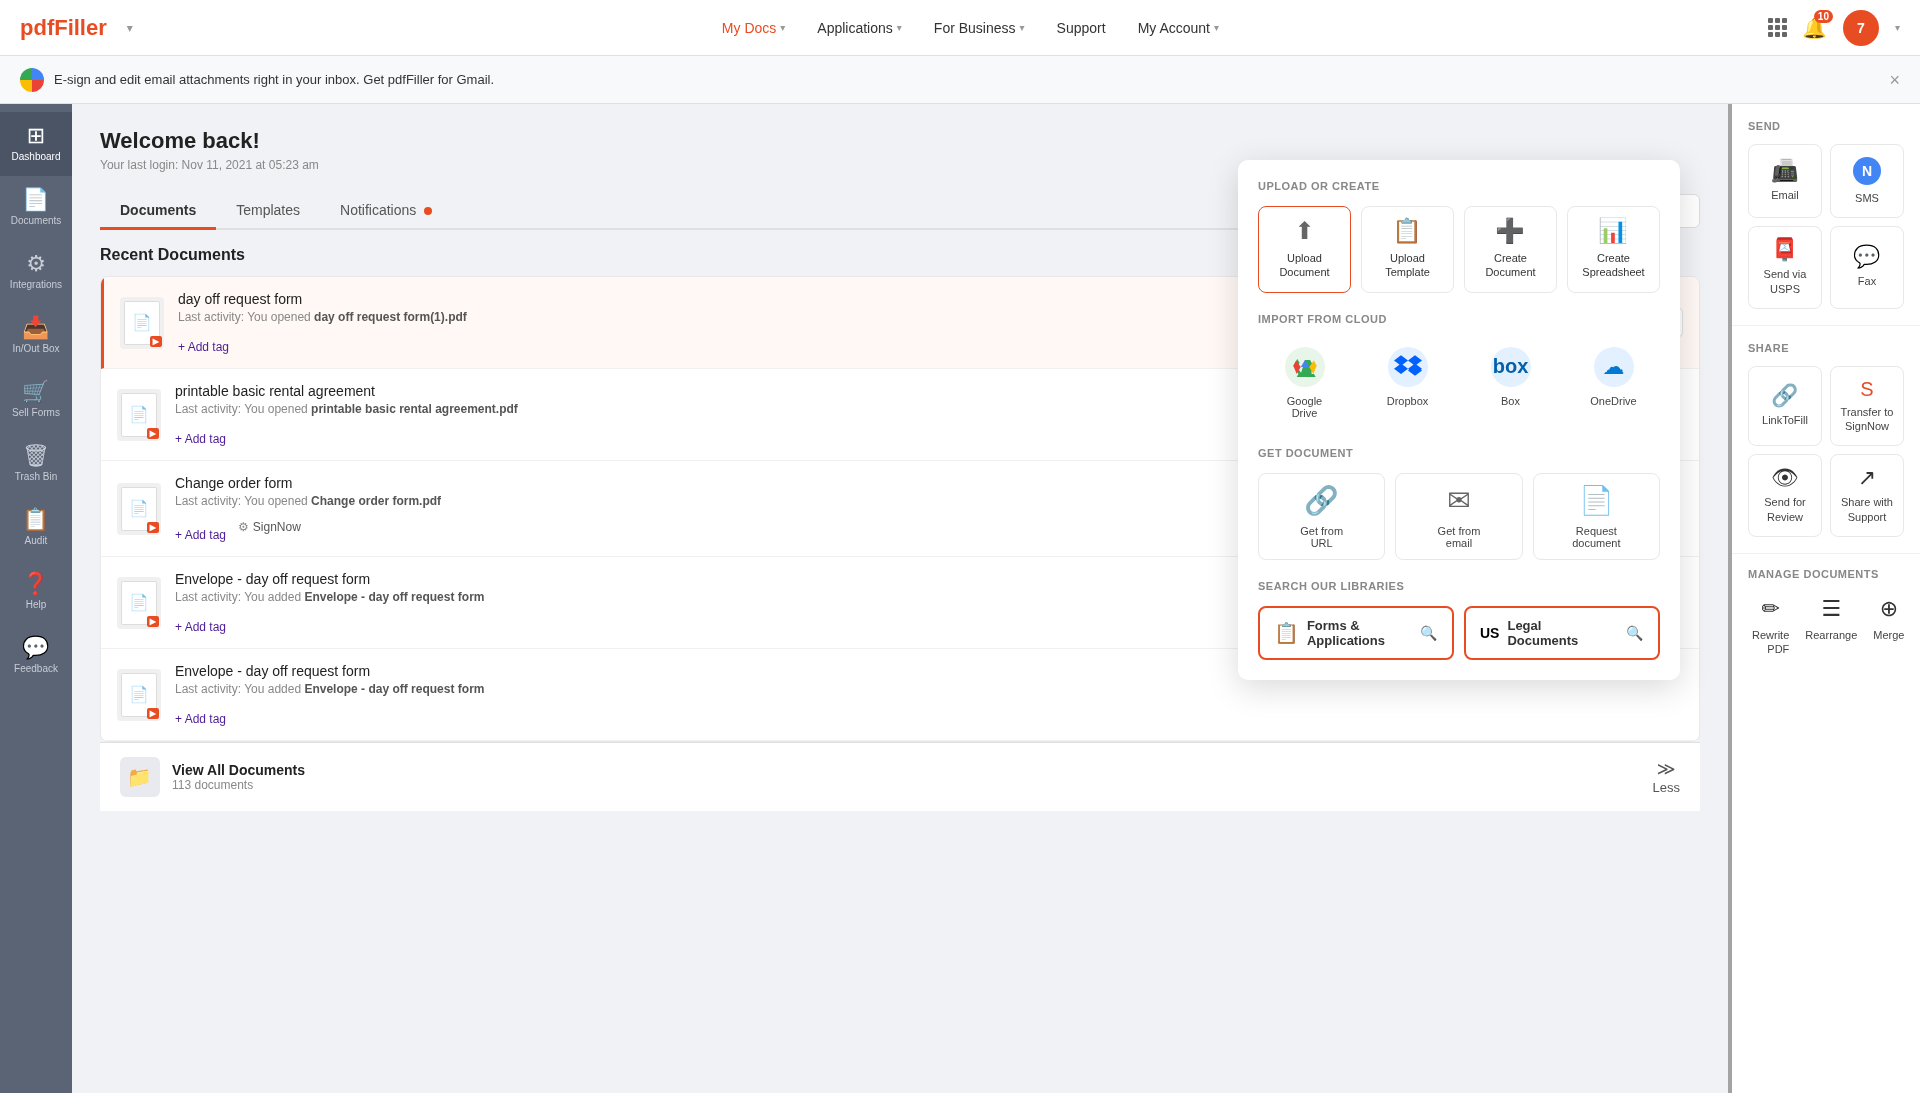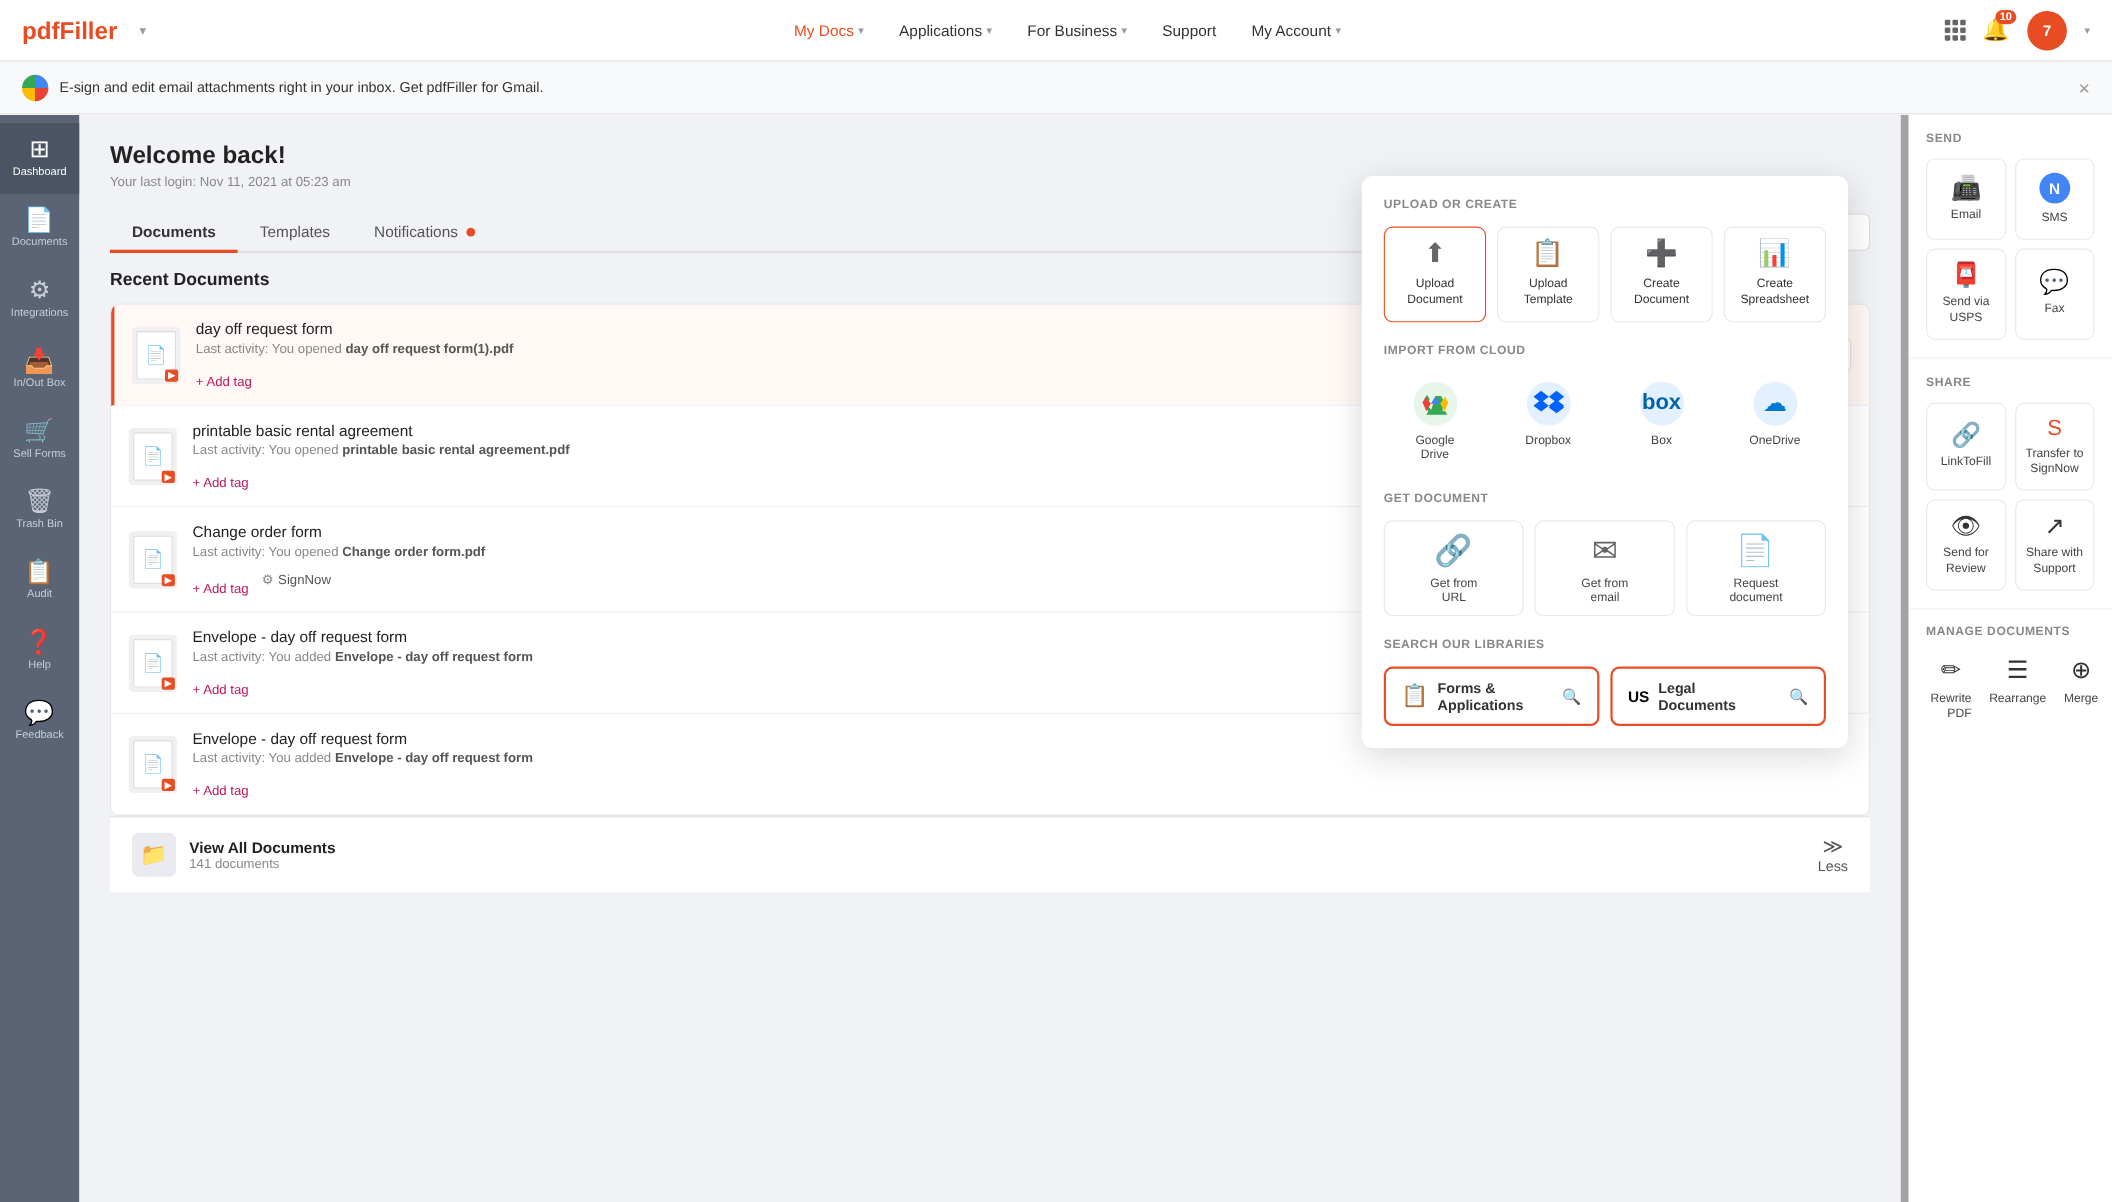--- a/index.html
+++ b/index.html
@@ -91,41 +91,41 @@
       cursor: pointer; transition: background 0.15s;
     }
     .doc-row.highlighted { background: #fff8f5; border-left: 3px solid #e84c22; }
     .doc-thumb { width: 44px; height: 52px; background: #f0f0f0; border-radius: 4px; display: flex; align-items: center; justify-content: center; flex-shrink: 0; margin-right: 14px; position: relative; overflow: hidden; }
     .doc-thumb-inner { width: 36px; height: 44px; background: #fff; border: 1px solid #ddd; border-radius: 2px; display: flex; align-items: center; justify-content: center; }
     .doc-thumb-badge { position: absolute; bottom: 2px; right: 2px; background: #e84c22; color: #fff; font-size: 8px; font-weight: 700; border-radius: 2px; padding: 1px 3px; }
     .doc-info { flex: 1; }
     .doc-name { font-size: 14px; font-weight: 500; color: #222; margin-bottom: 3px; }
     .doc-activity { font-size: 12px; color: #888; }
     .doc-activity b { color: #555; font-weight: 600; }
-    .doc-tag { font-size: 12px; color: #be185d; cursor: pointer; margin-top: 16px; display: inline-block; }
+    .doc-tag { font-size: 12px; color: #4c1d95; cursor: pointer; margin-top: 16px; display: inline-block; }
     .doc-signnow { display: flex; align-items: center; gap: 4px; font-size: 12px; color: #555; }
     .doc-signnow-icon { color: #888; }
     .doc-actions { display: flex; gap: 8px; align-items: center; }
     .open-btn { background: #fff; border: 1px solid #e0e0e0; border-radius: 4px; padding: 6px 16px; font-size: 13px; cursor: pointer; color: #333; }
 
     
     .bottom-bar {
       display: flex; align-items: center; background: #fff;
       border-top: 1px solid #e0e0e0; padding: 14px 20px;
       position: sticky; bottom: 0; left: 0;
     }
     .docs-icon { width: 40px; height: 40px; background: #e8eaf0; border-radius: 6px; display: flex; align-items: center; justify-content: center; margin-right: 12px; }
     .view-all-info .title { font-size: 14px; font-weight: 600; color: #222; }
     .view-all-info .sub { font-size: 12px; color: #888; }
     .less-btn { margin-left: auto; display: flex; flex-direction: column; align-items: center; cursor: pointer; color: #555; font-size: 13px; gap: 2px; }
     .less-arrows { font-size: 18px; line-height: 1; }
 
     
     .right-panel {
-      width: 192px; background: #fff; border-left: 7px solid #a3a3a3;
+      width: 192px; background: #fff; border-left: 4px solid #a3a3a3;
       overflow-y: auto; flex-shrink: 0; padding: 0;
     }
     .right-section { padding: 16px; border-bottom: 1px solid #f0f0f0; }
     .right-section-title { font-size: 11px; font-weight: 700; color: #888; text-transform: uppercase; letter-spacing: 0.5px; margin-bottom: 12px; }
     .right-grid { display: grid; grid-template-columns: 1fr 1fr; gap: 8px; }
     .right-action {
       display: flex; flex-direction: column; align-items: center; justify-content: center;
       padding: 12px 8px; border: 1px solid #e8e8e8; border-radius: 8px; cursor: pointer;
       gap: 6px; text-align: center; background: #fff;
     }
@@ -391,21 +391,21 @@
         </div>
       </div>
     </div>
 
     <div class="bottom-bar">
       <div class="docs-icon">
         <span style="font-size:20px;color:#5a6475;">📁</span>
       </div>
       <div class="view-all-info">
         <div class="title">View All Documents</div>
-        <div class="sub">141 documents</div>
+        <div class="sub">113 documents</div>
       </div>
       <div class="less-btn">
         <span class="less-arrows">≫</span>
         <span>Less</span>
       </div>
     </div>
   </main>
 
   <aside class="right-panel">
 

